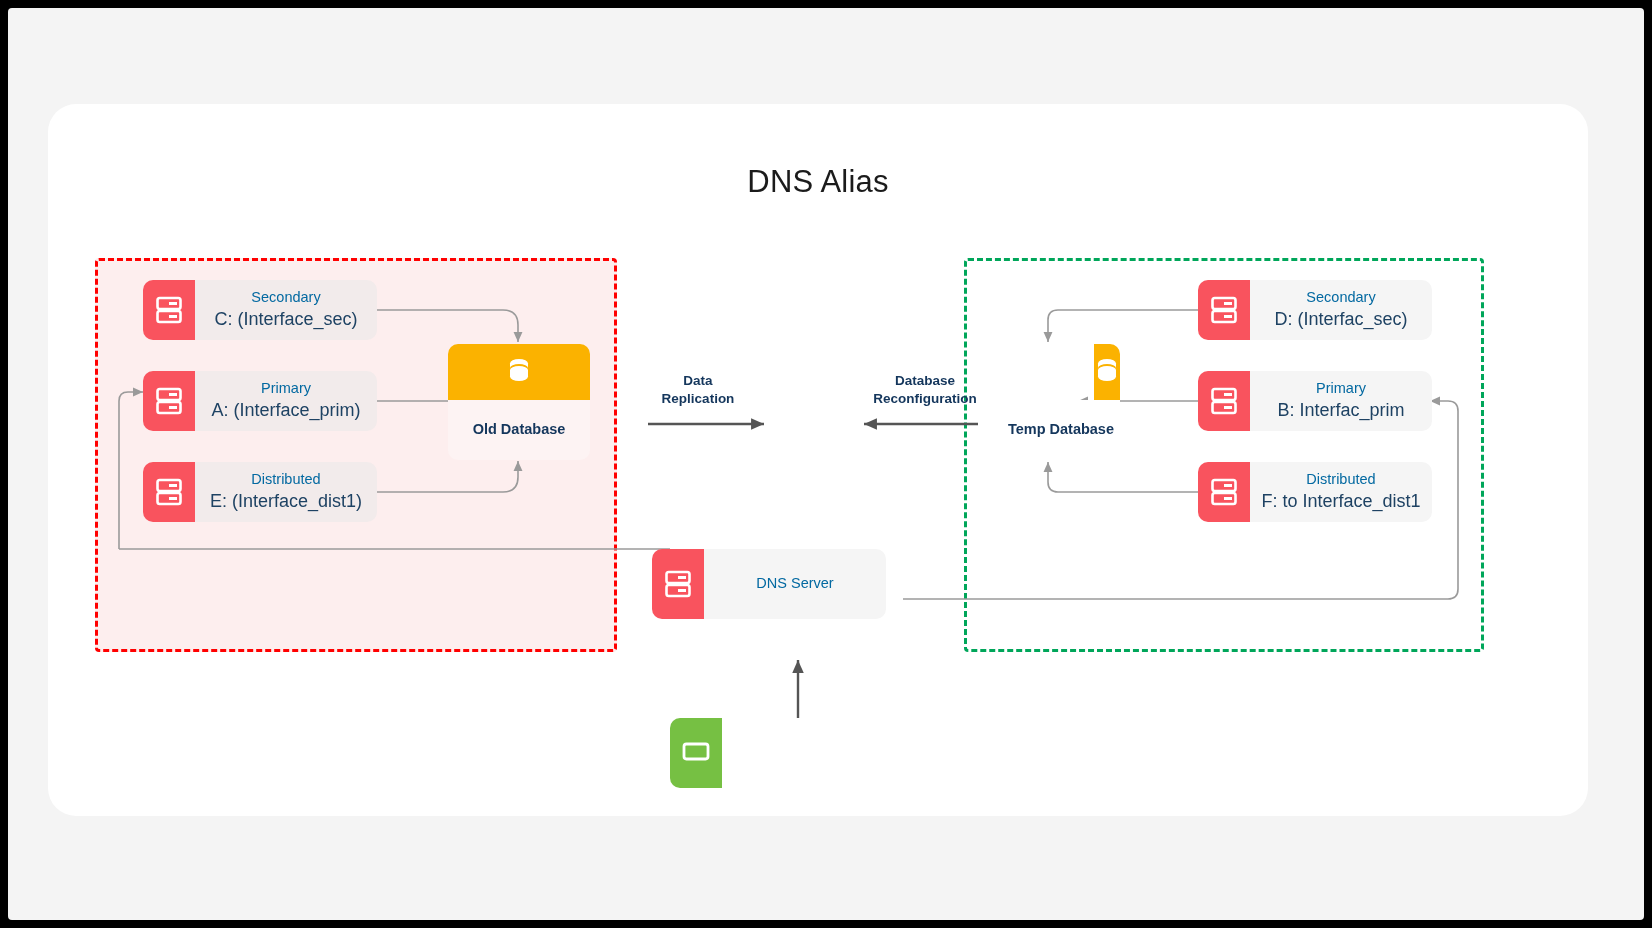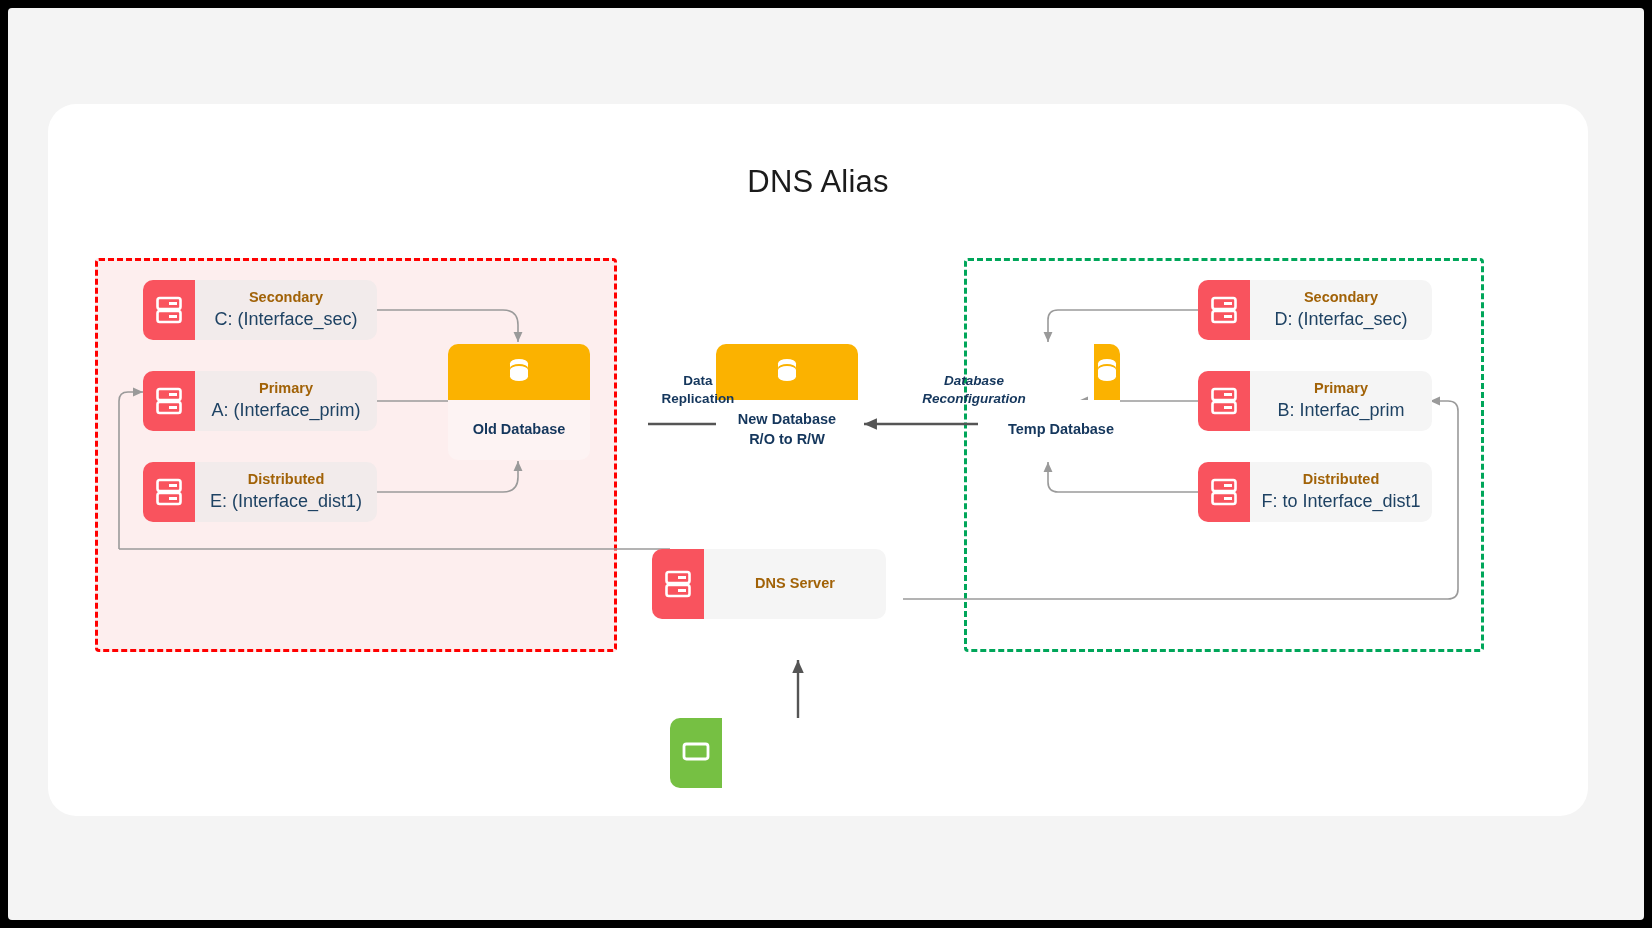--- a/index.html
+++ b/index.html
@@ -74,21 +74,21 @@
     border-radius: 10px;
     display: flex; flex-direction: column;
     align-items: center; justify-content: center;
     margin-left: -10px;
     padding-left: 10px;
     text-align: center;
   }
   .label-block.tinted { background: #f2ebeb; }
   .label-block.plain  { background: #f5f5f5; }
   .node .title {
-    font-size: 14.5px; font-weight: bold; color: #a16207;
+    font-size: 14.5px; font-weight: normal; color: #0369a1;
     line-height: 1.35;
   }
   .node .sub {
     font-size: 18px; font-weight: 400; color: #1e4263;
     line-height: 1.4;
   }
 
   
   .svr { width: 26px; height: 28px; display:block; }
   .mon { width: 28px; height: 22px; display:block; }
@@ -231,38 +231,20 @@
           <ellipse cx="13" cy="11" rx="9" ry="4" fill="#fbb200"></ellipse>
           <rect x="4" y="11" width="18" height="2" fill="#fbb200"></rect>
           <ellipse cx="13" cy="13" rx="9" ry="4" fill="#ffffff"></ellipse>
         </svg>
       </div>
       <div class="db-body tinted">
         <span class="db-label">Old Database</span>
       </div>
     </div>
 
-    <div class="dbnode" style="left:668px; top:240px; width:142px; height:116px;">
-      <div class="db-head">
-        <svg class="cyl" viewBox="0 0 26 30">
-          <ellipse cx="13" cy="6.5" rx="9" ry="4.6" fill="#ffffff"></ellipse>
-          <rect x="4" y="6.5" width="18" height="13" fill="#ffffff"></rect>
-          <ellipse cx="13" cy="19.5" rx="9" ry="4.6" fill="#ffffff"></ellipse>
-          <ellipse cx="13" cy="11" rx="9" ry="4" fill="#fbb200"></ellipse>
-          <rect x="4" y="11" width="18" height="2" fill="#fbb200"></rect>
-          <ellipse cx="13" cy="13" rx="9" ry="4" fill="#ffffff"></ellipse>
-        </svg>
-      </div>
-      <div class="db-body plain">
-        <span class="db-label">
-          <span>New Database</span><br>
-          <span>R/O to R/W</span>
-        </span>
-      </div>
-    </div>
 
     <div class="dbnode" style="left:930px; top:240px; width:142px; height:116px;align-items:flex-end;">
       <div class="db-head">
         <svg class="cyl" viewBox="0 0 26 30">
           <ellipse cx="13" cy="6.5" rx="9" ry="4.6" fill="#ffffff"></ellipse>
           <rect x="4" y="6.5" width="18" height="13" fill="#ffffff"></rect>
           <ellipse cx="13" cy="19.5" rx="9" ry="4.6" fill="#ffffff"></ellipse>
           <ellipse cx="13" cy="11" rx="9" ry="4" fill="#fbb200"></ellipse>
           <rect x="4" y="11" width="18" height="2" fill="#fbb200"></rect>
           <ellipse cx="13" cy="13" rx="9" ry="4" fill="#ffffff"></ellipse>
@@ -271,21 +253,21 @@
       <div class="db-body plain">
         <span class="db-label">Temp Database</span>
       </div>
     </div>
 
     <div class="edge-label" style="left:575px; top:268px; width:150px;">
       <span>Data</span><br>
       <span>Replication</span>
     </div>
 
-    <div class="edge-label" style="left:826px; top:268px; width:200px;font-style:italic;">
+    <div class="edge-label" style="left:777px; top:268px; width:200px;">
       <span>Database</span><br>
       <span>Reconfiguration</span>
     </div>
 
     <div class="node" style="left:1150px; top:176px; width:234px; height:60px;">
       <div class="icon-block red">
         <svg class="svr" viewBox="0 0 26 28">
           <rect x="1.5" y="2" width="23" height="11" rx="2.2" fill="none" stroke="#ffffff" stroke-width="2.6"></rect>
           <rect x="1.5" y="15" width="23" height="11" rx="2.2" fill="none" stroke="#ffffff" stroke-width="2.6"></rect>
           <rect x="13" y="6" width="8" height="3" fill="#ffffff"></rect>

